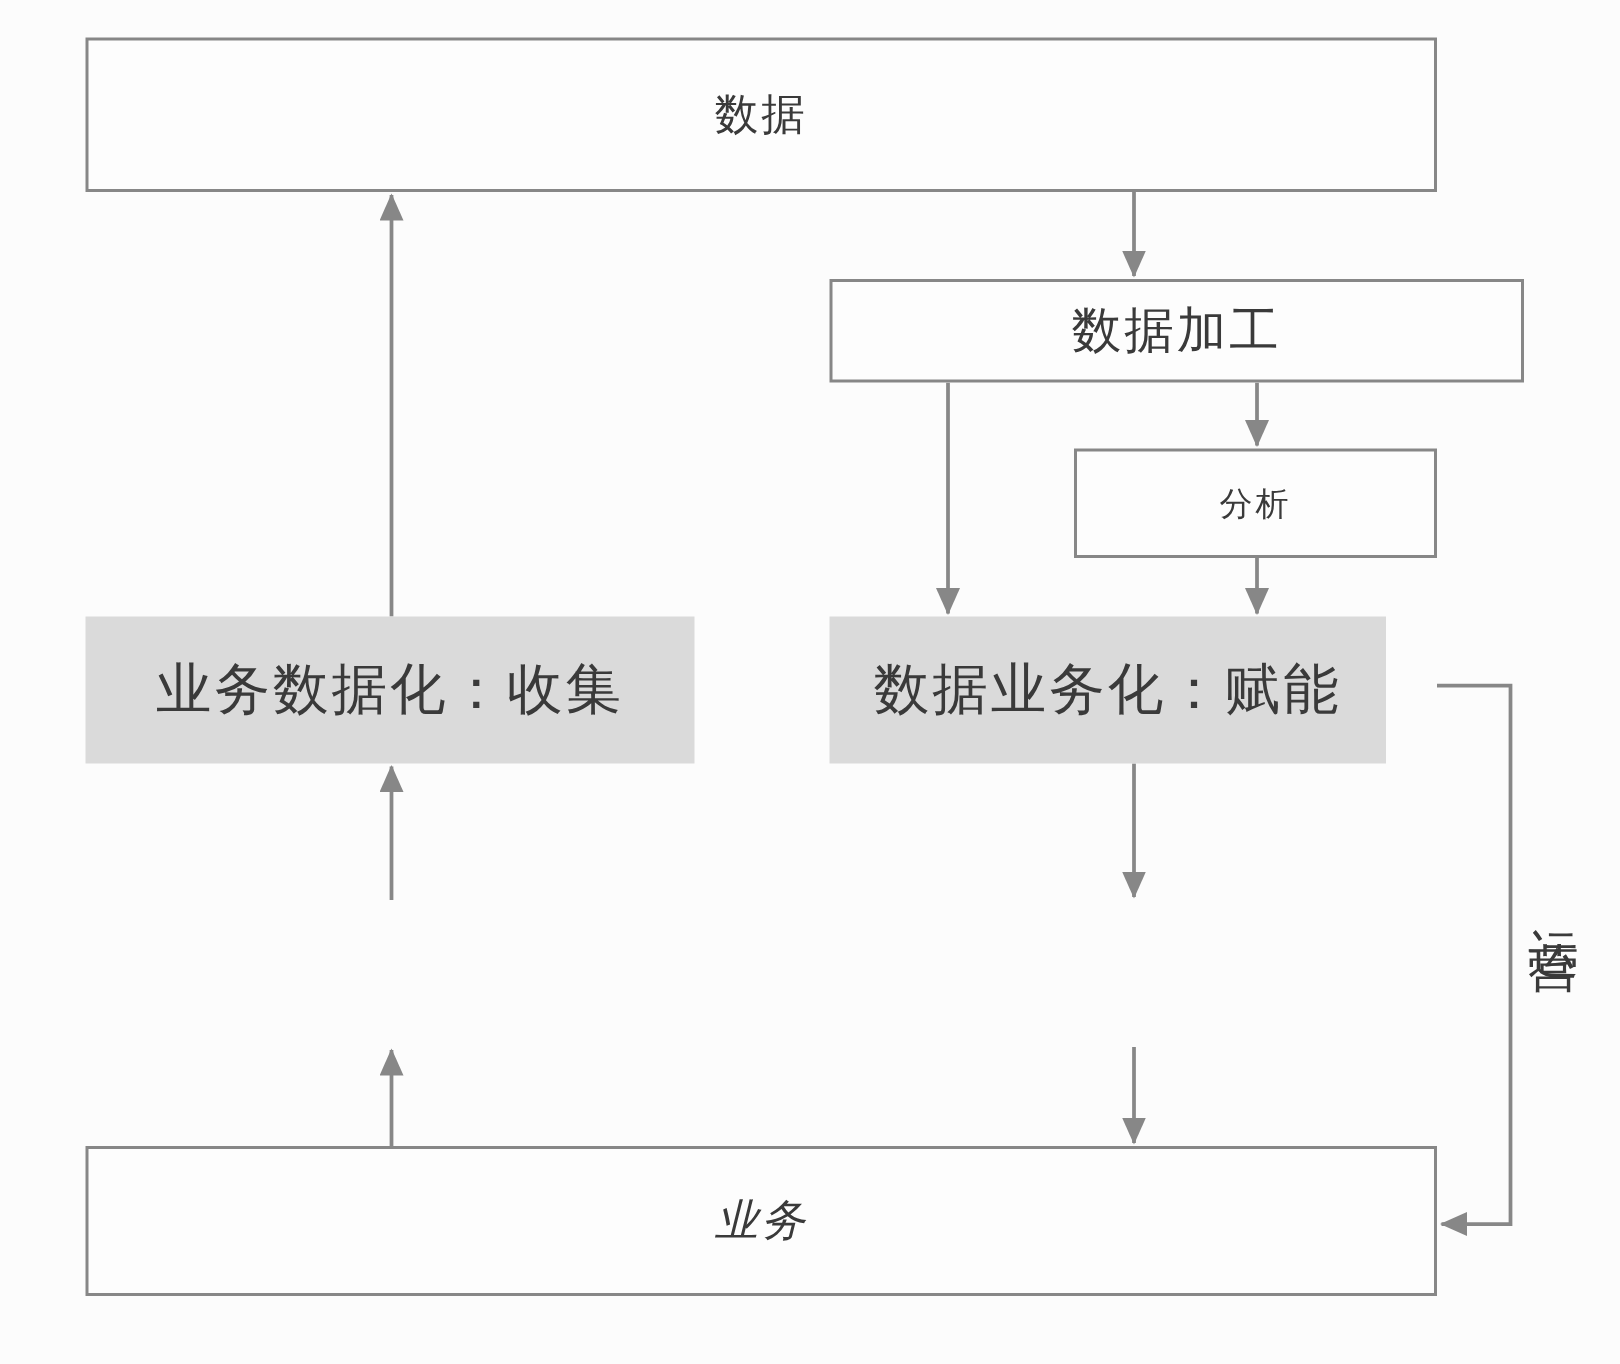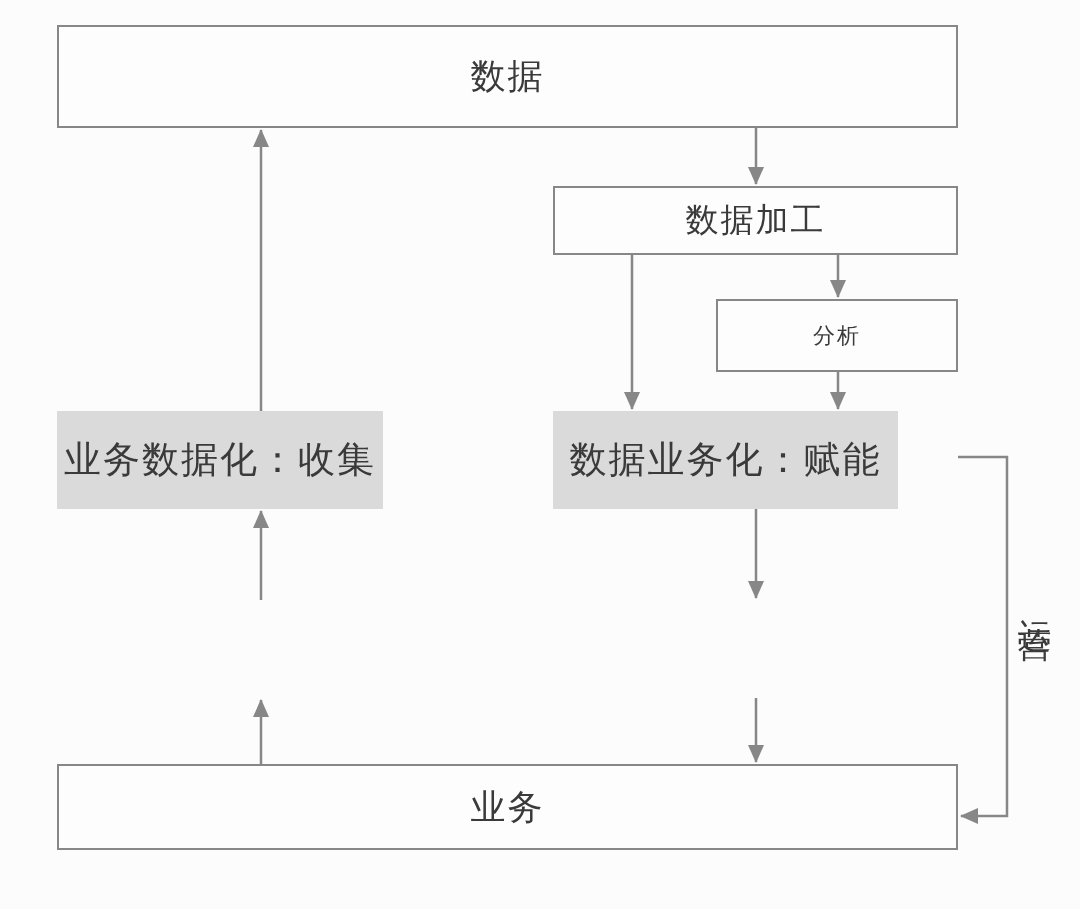--- a/index.html
+++ b/index.html
@@ -18,33 +18,33 @@
     overflow:hidden;
   }
   .connectors{position:absolute;left:0;top:0;width:1080px;height:909px;}
   .edge{stroke:var(--line);stroke-width:2.5;fill:none;}
   .arrowhead{fill:var(--line);}
   .box{
     position:absolute;
     display:flex;align-items:center;justify-content:center;
     box-sizing:border-box;
     color:var(--text);
-    font-size:35px;
+    font-size:29px;
     letter-spacing:2px;
     white-space:nowrap;
   }
   .box.outlined{background:var(--fill-white);border:2.5px solid var(--line);}
   .box.filled{background:var(--fill-gray);border:none;}
   .node-data      {left:57px;  top:25px;  width:901px; height:103px;}
-  .node-processing{left:553px; top:186px; width:405px; height:69px;  font-size:33px;}
+  .node-processing{left:553px; top:186px; width:463px; height:69px;  font-size:33px;}
   .node-analysis  {left:716px; top:299px; width:242px; height:73px;  font-size:22px;}
-  .node-collect   {left:57px;  top:411px; width:326px; height:98px;  font-size:37px;}
-  .node-empower   {left:553px; top:411px; width:345px; height:98px;  font-size:37px;}
+  .node-collect   {left:57px;  top:411px; width:406px; height:98px;  font-size:37px;}
+  .node-empower   {left:553px; top:411px; width:371px; height:98px;  font-size:37px;}
   .node-product   {left:57px;  top:600px; width:901px; height:98px;  font-size:37px;}
-  .node-business  {left:57px;  top:764px; width:901px; height:86px;}
+  .node-business  {left:57px;  top:764px; width:901px; height:100px;font-style:italic;}
   .vlabel{
     position:absolute;
     left:1018px;top:592px;
     writing-mode:vertical-rl;
     color:var(--text);
     font-size:34px;
     letter-spacing:8px;
     line-height:1;
   }
 </style>

